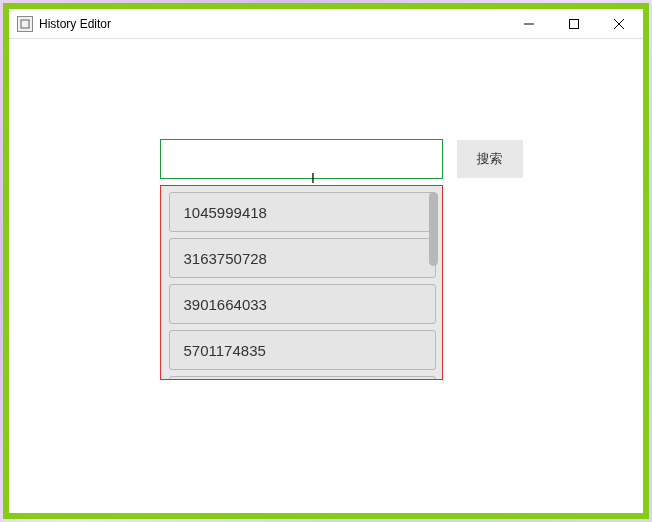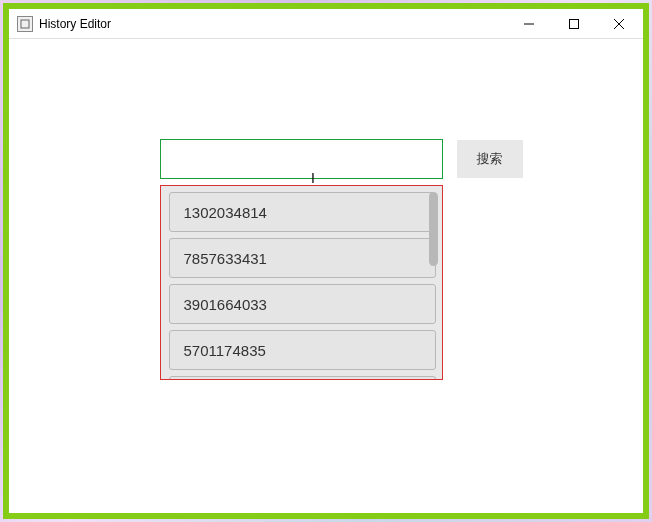--- a/index.html
+++ b/index.html
@@ -185,22 +185,22 @@
 
   <div class="content">
     <div class="search-row">
       <input type="text" class="search-input" value="" style="">
       <button class="search-btn">搜索</button>
     </div>
     <span class="cursor-ibeam">I</span>
 
     <div class="list-container">
       <div class="list-inner">
-        <div class="list-item">1302034814</div>
-        <div class="list-item">7857633431</div>
+        <div class="list-item">1045999418</div>
+        <div class="list-item">3163750728</div>
         <div class="list-item">3901664033</div>
         <div class="list-item">5701174835</div>
         <div class="list-item partial"></div>
       </div>
       <div class="scrollbar-track">
         <div class="scrollbar-thumb"></div>
       </div>
     </div>
   </div>
 </div>

